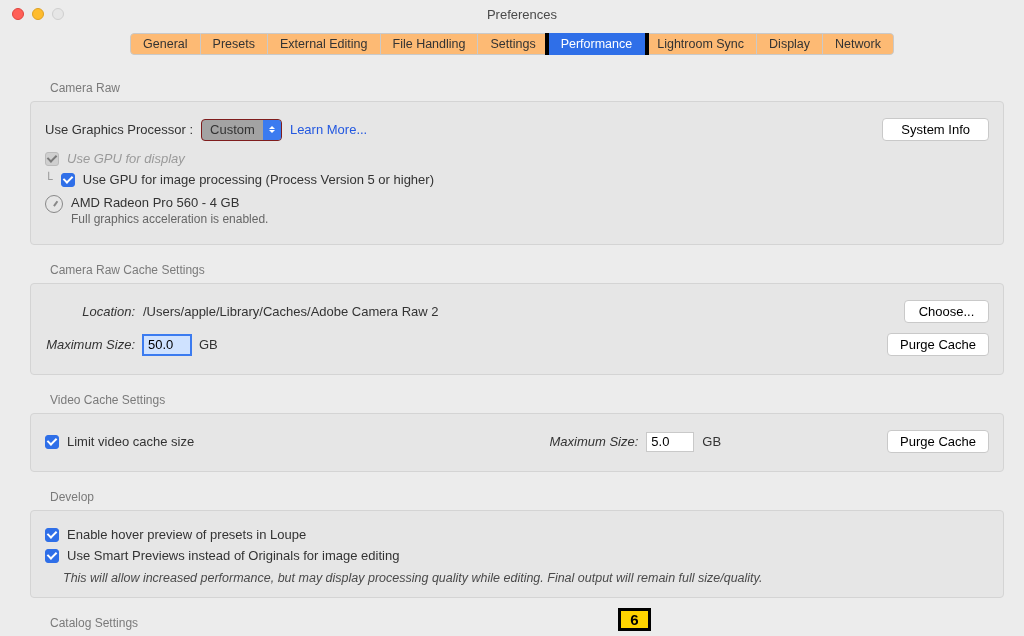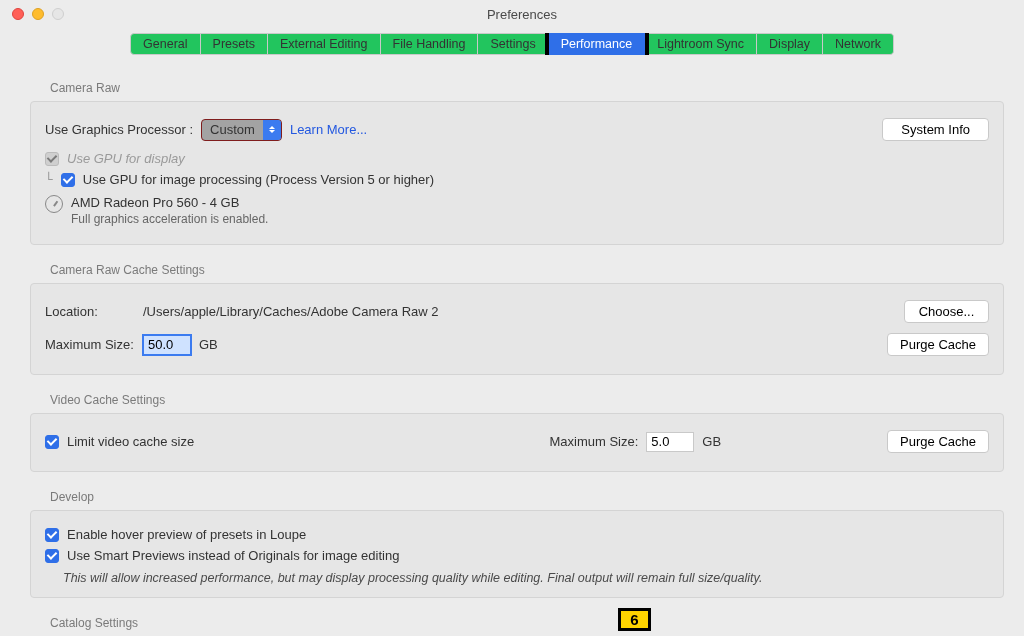--- a/index.html
+++ b/index.html
@@ -6,31 +6,31 @@
   html, body { width: 1024px; height: 636px; font-family: -apple-system, "Helvetica Neue", Arial, sans-serif; font-size: 13px; background: #ececec; color: #333; overflow: hidden; }
   .titlebar { height: 28px; display: flex; align-items: center; position: relative; background: #ececec; }
   .traffic { display: flex; gap: 8px; margin-left: 12px; }
   .traffic span { width: 12px; height: 12px; border-radius: 50%; display: inline-block; }
   .tf-close { background: #ff5f57; border: 1px solid #e0443e; }
   .tf-min { background: #febc2e; border: 1px solid #dea123; }
   .tf-max { background: #e6e6e6; border: 1px solid #cfcfcf; }
   .title-text { position: absolute; left: 0; right: 0; text-align: center; font-size: 13px; color: #4a4a4a; padding-left: 20px; }
   .tabbar { display: flex; justify-content: center; margin-top: 5px; }
   .segmented { display: flex; border-radius: 4px; overflow: hidden; }
-  .segmented div { padding: 3px 12px; font-size: 12.5px; border: 1px solid #c9c9c9; border-left: none; background: #22c55e; color: #333; cursor: pointer; }
+  .segmented div { padding: 3px 12px; font-size: 12.5px; border: 1px solid #c9c9c9; border-left: none; background: #fdba74; color: #333; cursor: pointer; }
   .segmented div:first-child { border-left: 1px solid #c9c9c9; border-radius: 4px 0 0 4px; }
   .segmented div:last-child { border-radius: 0 4px 4px 0; }
   .segmented .selected { background: #2f6fe8; color: #fff; border-color: #2f6fe8; }
   .highlight-border { box-shadow: 0 0 0 4px #000; position: relative; z-index: 5; }
   .content { padding: 8px 20px 10px 30px; }
   .section-label { color: #7a7a7a; font-size: 12px; margin: 18px 0 6px 20px; }
   .panel { background: #e6e6e6; border: 1px solid #d4d4d4; border-radius: 4px; padding: 10px 14px 12px 14px; }
   .row { display: flex; align-items: center; gap: 8px; margin: 6px 0; }
   .row-label { color: #333; }
-  .right-label { text-align: left; }
+  .right-label { text-align: right; font-style: italic; }
   .btn { background: #fff; border: 1px solid #c9c9c9; border-radius: 4px; padding: 3px 12px; font-size: 13px; cursor: pointer; }
   .btn.wide { padding: 3px 18px; }
   .select-wrap { background: #a3a3a3; border: 1px solid #7f1d1d; border-radius: 4px; display: inline-flex; align-items: center; overflow: hidden; height: 22px; }
   .select-wrap .sel-text { padding: 0 8px 0 8px; }
   .select-wrap .sel-btn { width: 18px; height: 100%; background: #3b7bf0; display: flex; flex-direction: column; justify-content: center; align-items: center; gap: 1px; }
   .sel-btn::before, .sel-btn::after { content: ""; border-left: 3px solid transparent; border-right: 3px solid transparent; }
   .sel-btn::before { border-bottom: 3px solid #fff; }
   .sel-btn::after { border-top: 3px solid #fff; }
   .link { color: #2358e0; cursor: pointer; }
   .checkbox { width: 14px; height: 14px; border-radius: 3px; border: 1px solid #b0b0b0; background: #fff; display: inline-flex; align-items: center; justify-content: center; flex: none; }

